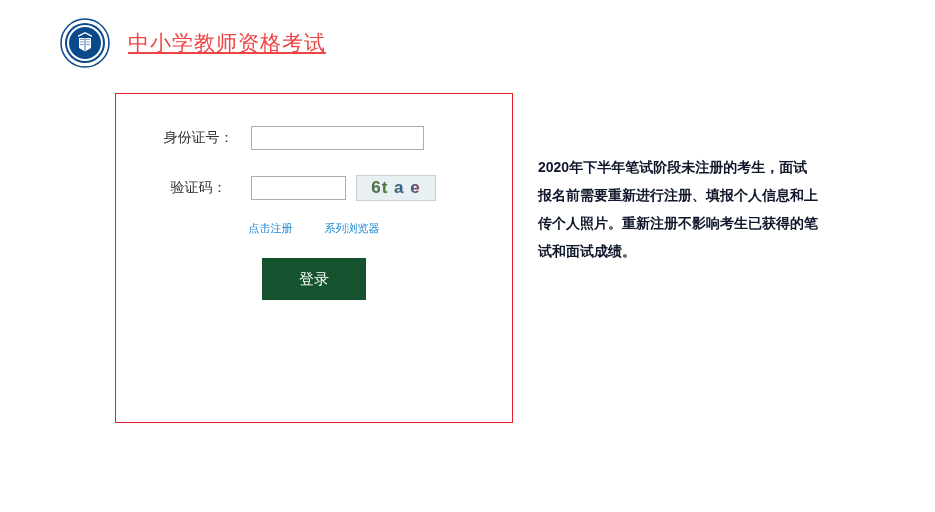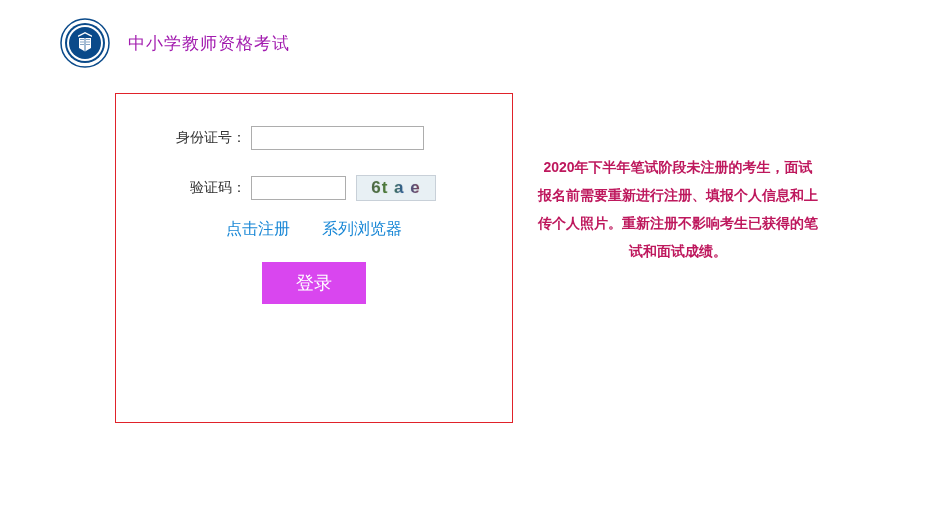--- a/index.html
+++ b/index.html
@@ -15,43 +15,44 @@
       display: flex;
       align-items: center;
       padding: 18px 60px 25px;
     }
     .logo {
       width: 50px;
       height: 50px;
       margin-right: 18px;
     }
     .site-title {
-      font-size: 17px;
-      color: #a21caf;
+      font-size: 21px;
+      color: #ef4444;
       font-weight: 500;
       letter-spacing: 1px;
+      text-decoration: underline;
     }
     .content-area {
       padding: 0 115px;
     }
     .login-panel {
       border: 1px solid #e0222a;
       width: 398px;
       height: 330px;
       padding: 32px 35px 20px;
       float: left;
     }
     .form-row {
       display: flex;
       align-items: center;
       margin-bottom: 25px;
     }
     .form-label {
       width: 100px;
-      text-align: right;
+      text-align: center;
       color: #333;
       font-size: 14px;
       padding-right: 5px;
     }
     .form-input {
       width: 173px;
       height: 24px;
       border: 1px solid #adadad;
       padding: 2px 4px;
       font-size: 14px;
@@ -90,46 +91,45 @@
       text-shadow: 0 0 1px rgba(50,80,50,0.3);
     }
     .link-row {
       text-align: center;
       margin-top: 14px;
       margin-bottom: 22px;
     }
     .link-row a {
       color: #1a88d6;
       text-decoration: none;
-      font-size: 16px;
+      font-size: 11px;
       margin: 0 14px;
       cursor: pointer;
     }
     .login-btn {
       display: block;
       margin: 8px auto;
       width: 104px;
       height: 42px;
-      background: #d946ef;
+      background: #14532d;
       color: #fff;
       border: none;
-      font-size: 18px;
+      font-size: 15px;
       cursor: pointer;
       font-family: inherit;
     }
     .side-notice {
       float: left;
       width: 280px;
       margin-left: 25px;
       margin-top: 60px;
-      color: #be185d;
+      color: #0f172a;
       font-size: 14px;
       line-height: 2;
       font-weight: bold;
-      text-align: center;
     }
     .bottom-notice {
       clear: both;
       padding-top: 6px;
       color: #e0222a;
       font-size: 13px;
       font-weight: bold;
       line-height: 1.6;
     }
   </style>

